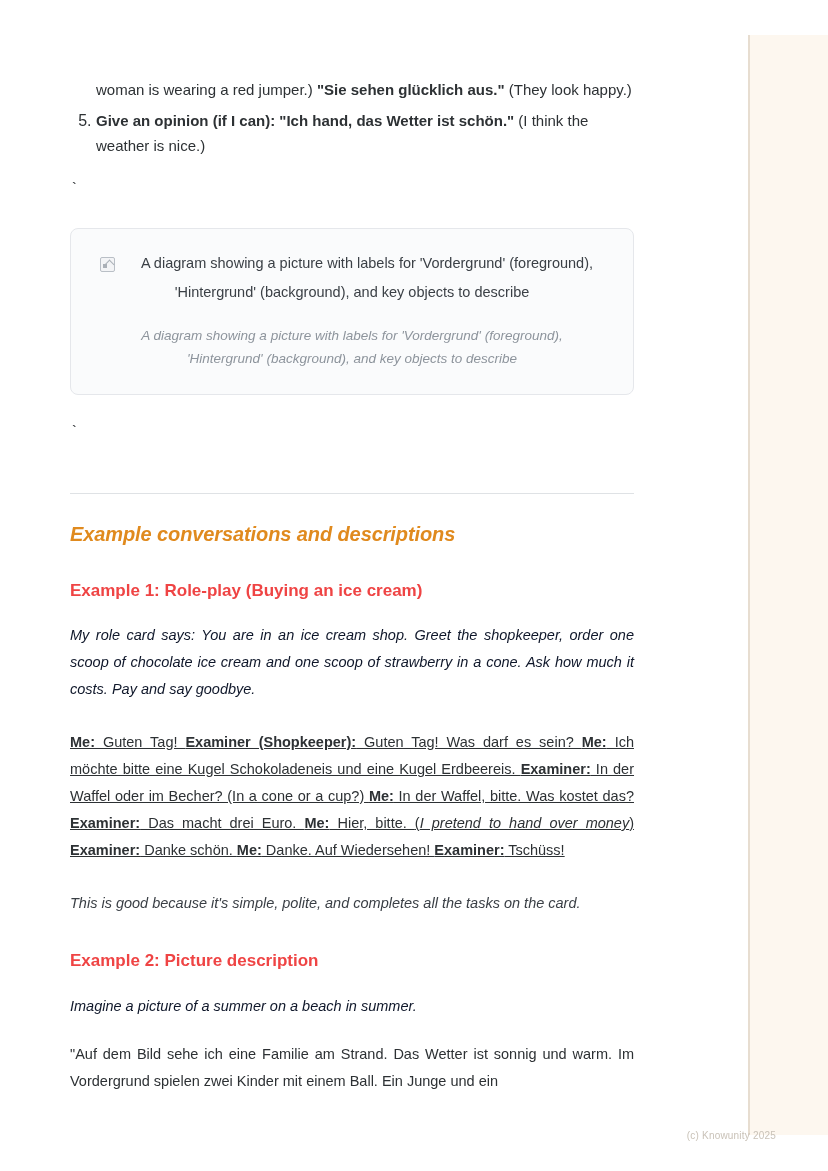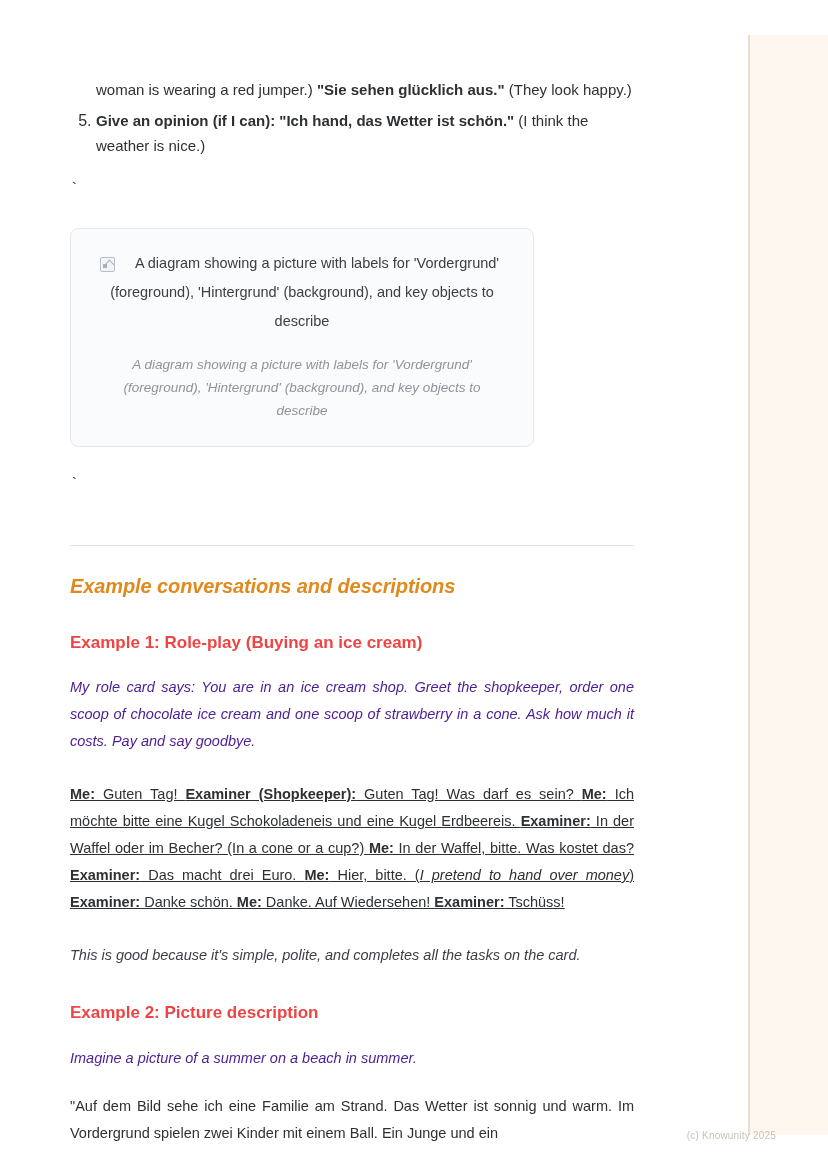--- a/index.html
+++ b/index.html
@@ -88,21 +88,21 @@
   }
 
   
   .img-card {
     margin-top: 30px;
     border: 1px solid #e5e7eb;
     border-radius: 8px;
     background: #fafbfc;
     padding: 20px 22px 24px 22px;
     box-sizing: border-box;
-    width: 464px;
+    width: 564px;
   }
   .broken-img-row {
     display: block;
     font-size: 14.5px;
     line-height: 29px;
     color: #3b4046;
     text-align: center;
   }
   .broken-icon {
     display: inline-block;
@@ -163,21 +163,21 @@
     color: #ef4444;
     font-size: 17px;
     line-height: 23px;
     margin: 32px 0 0 0;
     font-weight: bold;
   }
   .italic-block {
     font-style: italic;
     font-size: 14.5px;
     line-height: 27px;
-    color: #4c1d95;
+    color: #0f172a;
     margin: 20px 0 0 0;
     text-align: justify;
   }
   .dialogue {
     font-size: 14.5px;
     line-height: 27px;
     color: #2d3134;
     margin: 26px 0 0 0;
     text-align: justify;
     text-decoration: underline;

